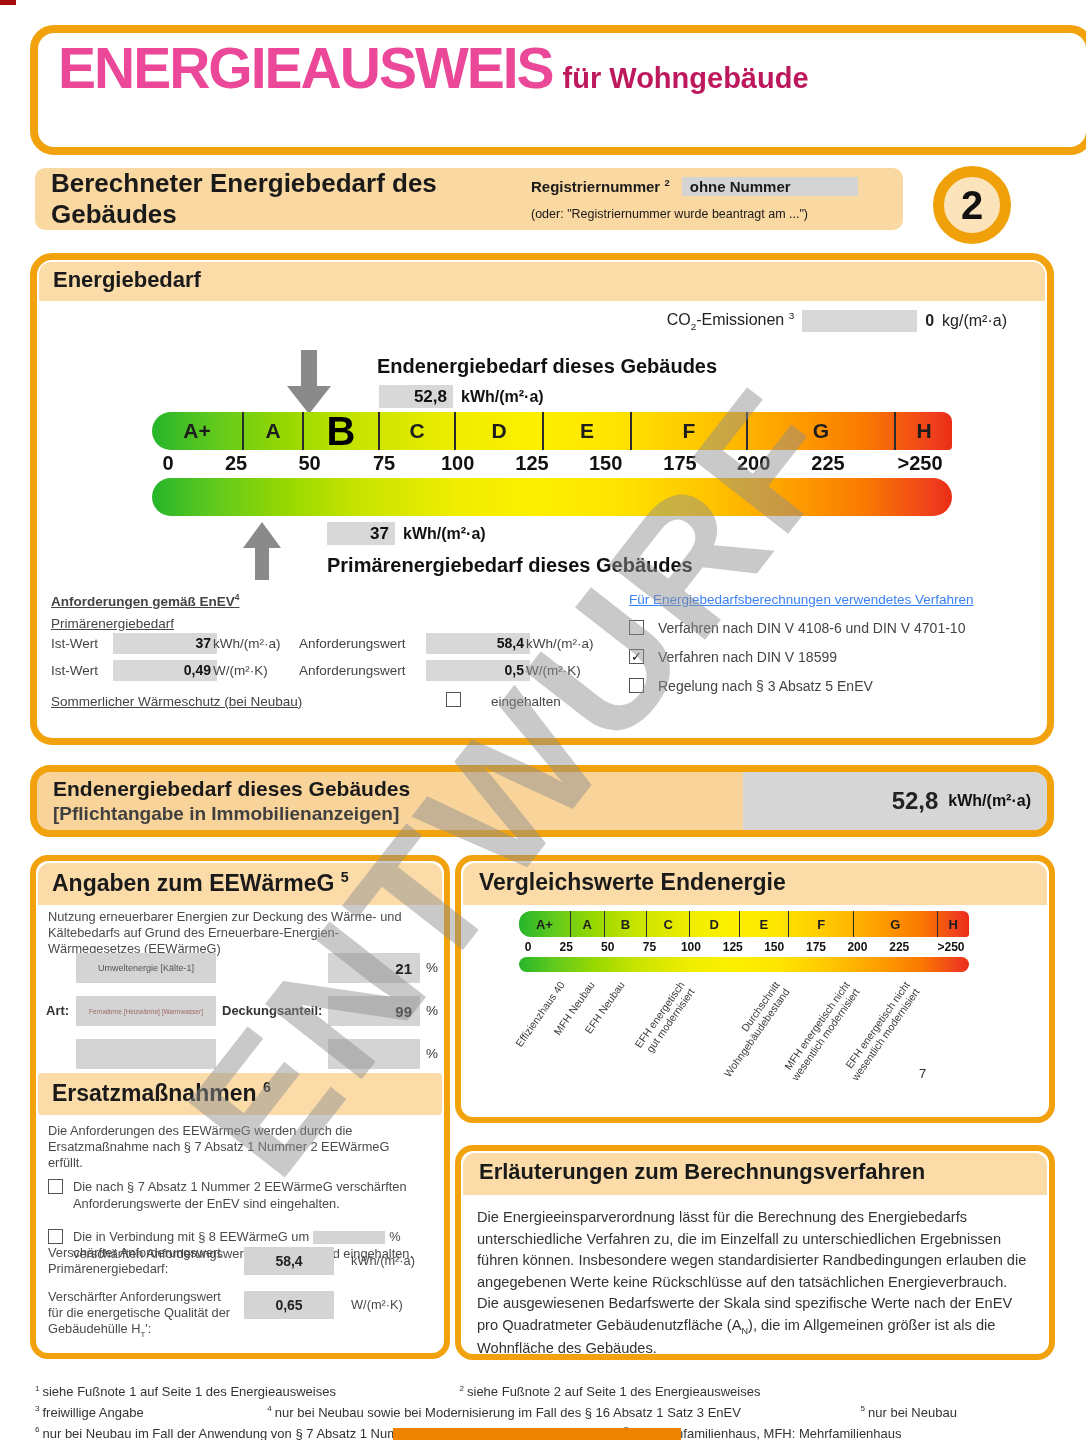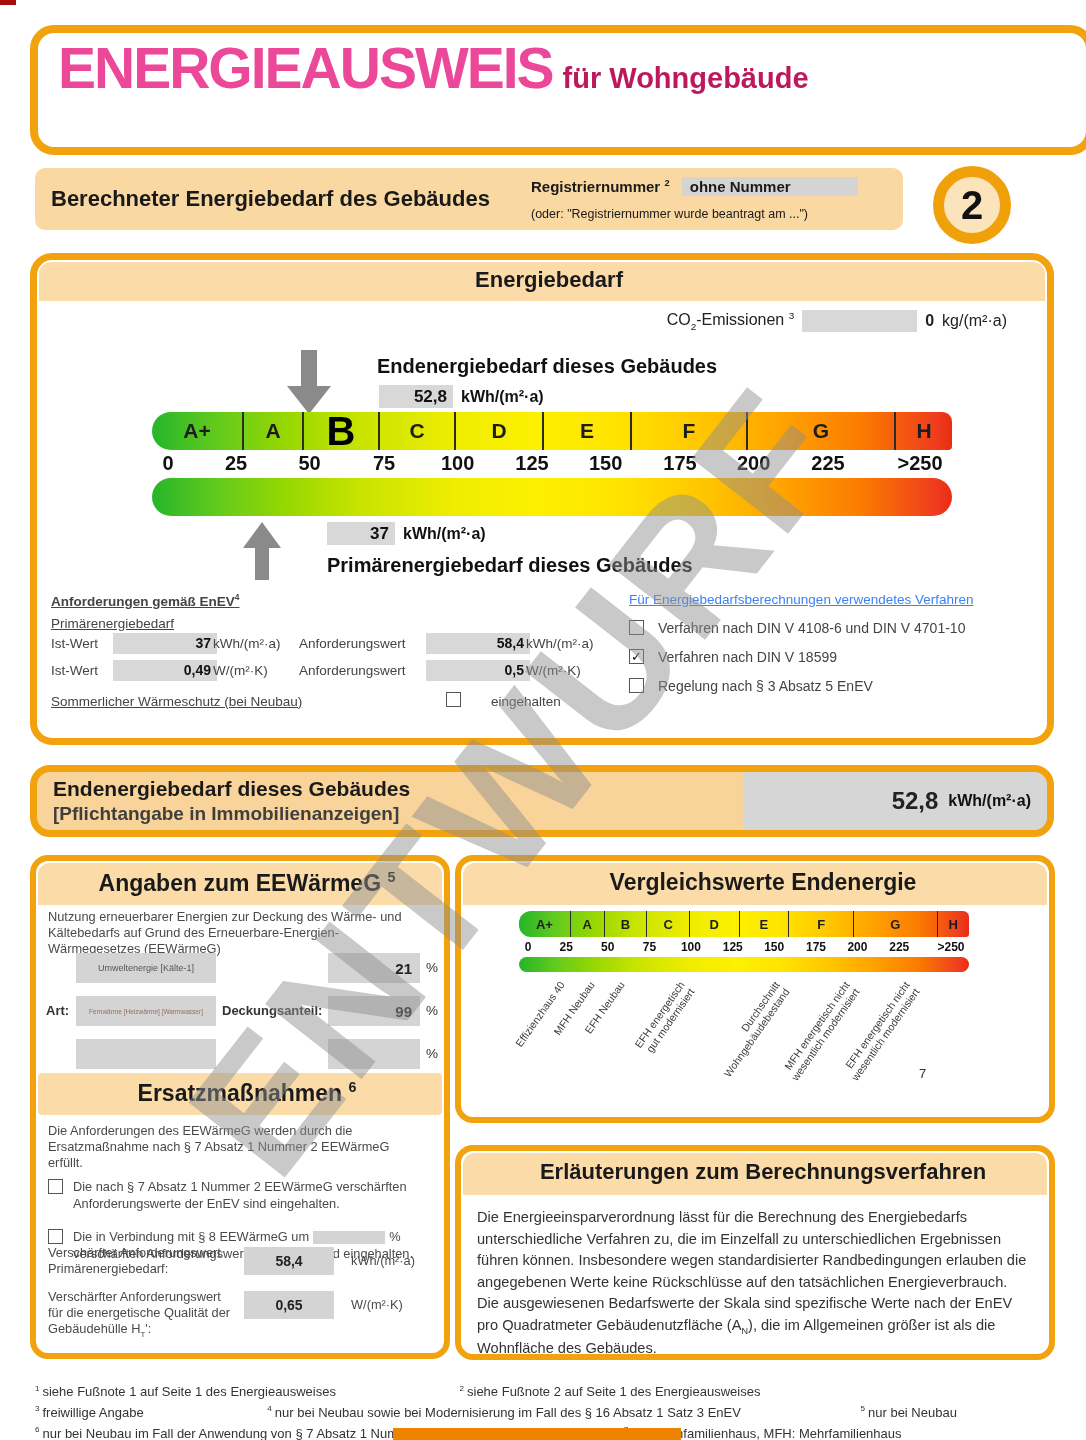--- a/index.html
+++ b/index.html
@@ -16,31 +16,31 @@
 
   
   .title-box{left:30px;top:25px;width:1008px;height:108px;border:8px solid #F2A20C;border-radius:24px;background:#fff;padding:6px 20px 0 20px;}
   .main-title{font-size:57px;font-weight:900;letter-spacing:-2px;color:#ec4899;line-height:1.05;}
   .main-sub{font-size:29px;font-weight:bold;margin-left:10px;color:#be185d;}
   .law-line{font-size:17px;color:#222;margin-top:2px;}
   .date-box{display:inline-block;background:#D8D8D8;padding:1px 12px;margin-left:8px;font-size:17px;}
 
   
   .section-bar{left:35px;top:168px;width:868px;height:62px;background:#FAD8A1;border-radius:10px;display:flex;align-items:center;}
-  .section-bar-title{font-size:22px;font-weight:bold;color:#1a1a1a;padding-left:16px;width:480px;}
+  .section-bar-title{font-size:26px;font-weight:bold;color:#1a1a1a;padding-left:16px;width:480px;}
   .reg-block{font-size:15px;color:#1a1a1a;}
   .reg-line1{font-weight:bold;margin-bottom:11px;}
   .reg-value{display:inline-block;background:#D4D4D4;min-width:160px;padding:1px 8px;font-weight:bold;margin-left:8px;}
   .reg-note{font-size:12.5px;font-weight:normal;}
   .page-circle{left:933px;top:166px;width:56px;height:56px;border:11px solid #F0A10A;border-radius:50%;background:#FBE3BC;display:flex;align-items:center;justify-content:center;font-size:40px;font-weight:bold;color:#111;}
 
   
   .obox{border:7px solid #F2A20C;border-radius:22px;background:#fff;}
   .obox-thin{border:6px solid #F2A20C;border-radius:18px;background:#fff;}
-  .hband{position:absolute;left:2px;right:2px;top:2px;background:#FBDCA9;border-radius:12px 12px 0 0;font-weight:bold;color:#1a1a1a;text-align:center;}
+  .hband{position:absolute;left:2px;right:2px;top:2px;background:#FBDCA9;border-radius:12px 12px 0 0;font-weight:bold;color:#1a1a1a;}
 
   
   .eb-box{left:30px;top:253px;width:1010px;height:478px;}
   .eb-header{height:34px;font-size:22px;padding:5px 0 0 14px;}
   .co2-row{right:40px;top:50px;display:flex;align-items:center;gap:8px;font-size:16px;color:#222;}
   .co2-box{width:115px;height:22px;background:#D8D8D8;}
   .arrow-down{display:flex;flex-direction:column;align-items:center;}
   .ad-shaft{width:16px;height:36px;background:#8A8A8A;}
   .ad-head{width:0;height:0;border-left:22px solid transparent;border-right:22px solid transparent;border-top:28px solid #8A8A8A;}
   .arrow-up{display:flex;flex-direction:column;align-items:center;}

